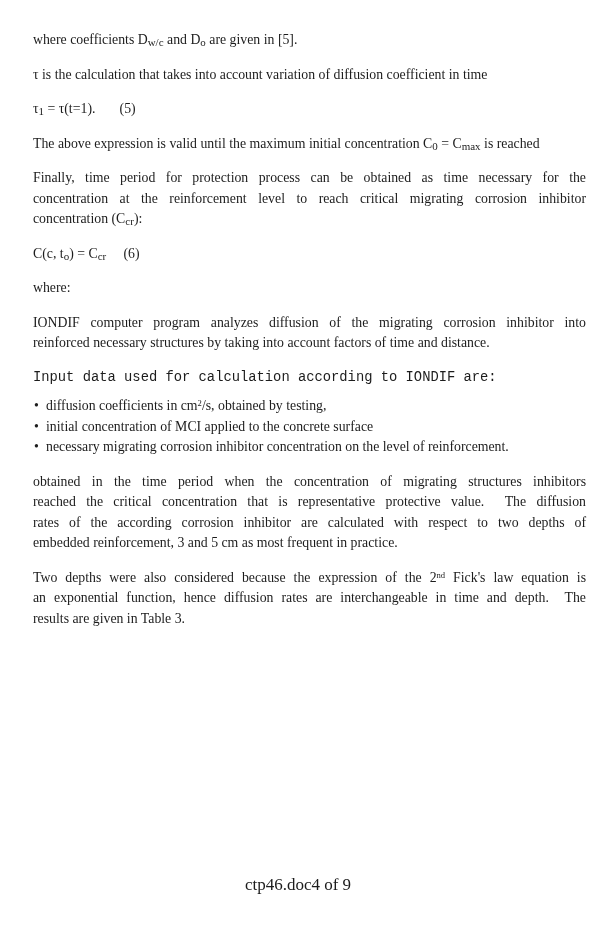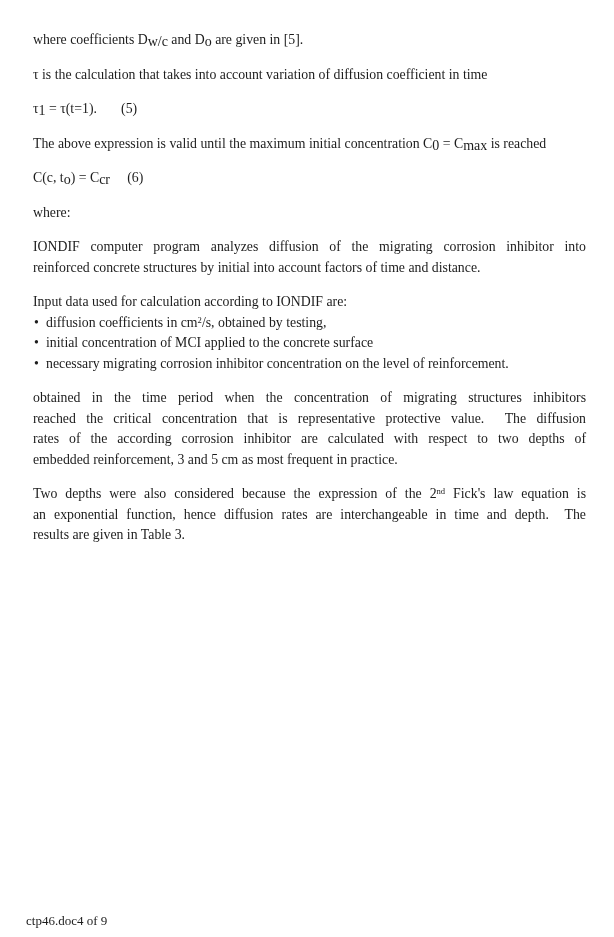--- a/index.html
+++ b/index.html
@@ -11,66 +11,71 @@
     font-family:"Liberation Serif","DejaVu Serif",serif;
     overflow:hidden;
   }
   .content {
     position:absolute;
     left:33px; top:30px; width:553px;
     font-size:13.8px;
     line-height:20.5px;
   }
   .block { margin:0 0 14px 0; }
-  .block.tight { margin-bottom:0; }
+  .block.tight { margin-bottom:8px;font-family:Liberation Mono, monospace; }
   .line { min-height:20.5px; }
   .line.plain { white-space:pre; }
   .line.just {
     text-align:justify;
     text-align-last:justify;
     text-justify:inter-word;
   }
-  sub { font-size:14px; line-height:0; vertical-align:-2px; }
+  sub { font-size:11px; line-height:0; vertical-align:-2px; }
   sup { font-size:8.6px; line-height:0; vertical-align:4px; }
   .ul .line { position:relative; padding-left:13px; }
   .bullet { position:absolute; left:1px; top:0; }
   .footer {
     position:absolute;
-    top:914px; left:26px; right:44px;
-    display:flex; justify-content:flex-start;
-    font-size:13px; line-height:14px;
+    top:878px; left:26px; right:44px;
+    display:flex; justify-content:center;
+    font-size:17px; line-height:14px;
     color:#1c1c1c;
   }
 </style>
 </head>
 <body>
 
 <div class="page">
   <div class="content">
       <div class="block p">
         <div class="line plain">where coefficients D<sub>w/c</sub> and D<sub>o</sub> are given in [5].</div>
       </div>
       <div class="block p">
         <div class="line plain">τ is the calculation that takes into account variation of diffusion coefficient in time</div>
       </div>
       <div class="block equation">
         <div class="line plain">τ<sub>1</sub> = τ(t=1).       (5)</div>
       </div>
       <div class="block p">
         <div class="line plain">The above expression is valid until the maximum initial concentration C<sub>0</sub> = C<sub>max</sub> is reached</div>
       </div>
+      <div class="block p">
+        <div class="line just">Finally, time period for protection process can be obtained as time necessary for the</div>
+        <div class="line just">concentration at the reinforcement level to reach critical migrating corrosion inhibitor</div>
+        <div class="line plain">concentration (C<sub>cr</sub>):</div>
+      </div>
       <div class="block equation">
         <div class="line plain">C(c, t<sub>o</sub>) = C<sub>cr</sub>     (6)</div>
       </div>
       <div class="block p">
         <div class="line plain">where:</div>
       </div>
       <div class="block p">
         <div class="line just">IONDIF computer program analyzes diffusion of the migrating corrosion inhibitor into</div>
-        <div class="line plain">reinforced concrete structures by initial into account factors of time and distance.</div>
+        <div class="line plain">reinforced necessary structures by taking into account factors of time and distance.</div>
       </div>
       <div class="block p tight">
         <div class="line plain">Input data used for calculation according to IONDIF are:</div>
       </div>
       <div class="block ul">
         <div class="line plain"><span class="bullet">•</span>diffusion coefficients in cm<sup>2</sup>/s, obtained by testing,</div>
         <div class="line plain"><span class="bullet">•</span>initial concentration of MCI applied to the concrete surface</div>
         <div class="line plain"><span class="bullet">•</span>necessary migrating corrosion inhibitor concentration on the level of reinforcement.</div>
       </div>
       <div class="block p">

